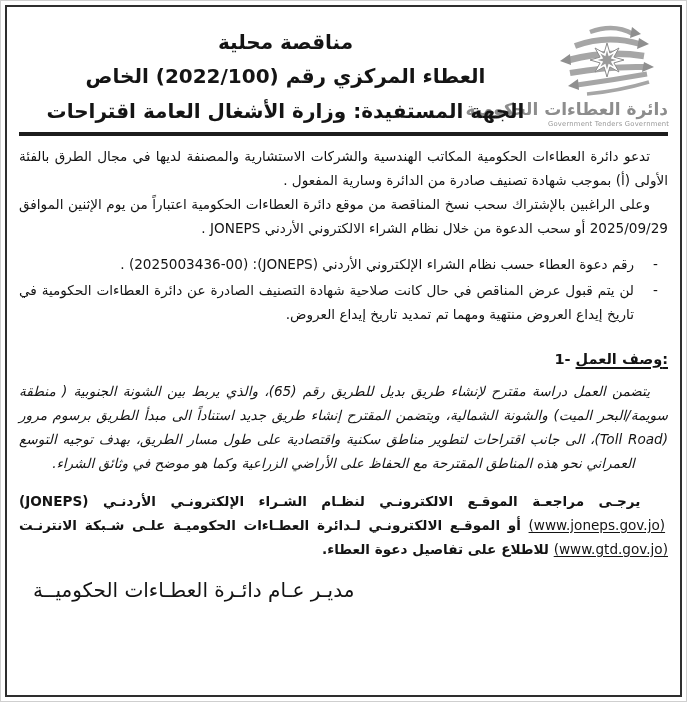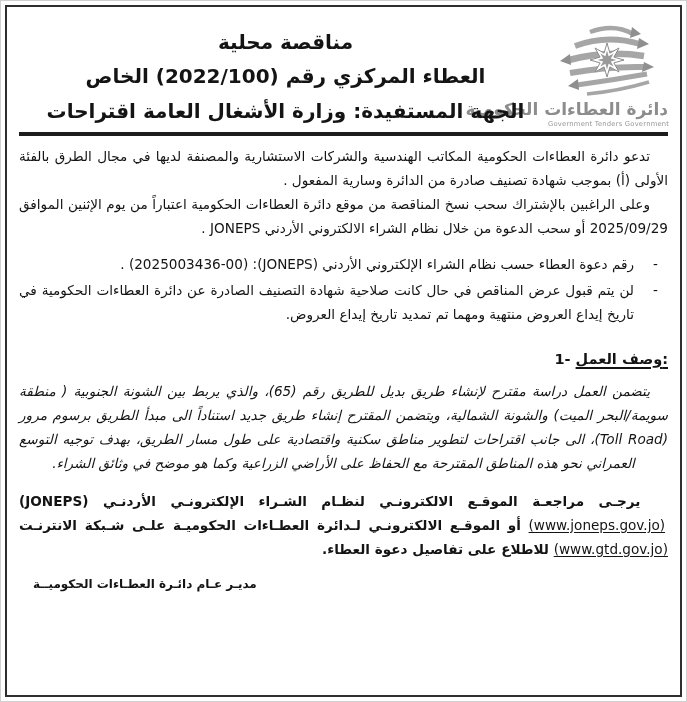--- a/index.html
+++ b/index.html
@@ -28,21 +28,21 @@
   .note { position:relative; padding-right:34px; text-align:justify; }
   .note + .note { margin-top:2px; }
   .note-dash { position:absolute; right:10px; top:0; }
   .work-heading { margin-top:20px; font-size:14.5px; font-weight:bold; }
   .work-heading .num-wrap { direction:ltr; unicode-bidi:isolate; display:inline-block; }
   .work-heading .u { text-decoration:underline; text-decoration-thickness:1.5px; text-underline-offset:3px; }
   .work-body { margin-top:8px; text-indent:18px; text-align:justify; text-align-last:center;font-style:italic; }
   .websites { margin-top:14px; font-weight:bold; text-indent:18px; text-align:justify; }
   .url { direction:ltr; unicode-bidi:isolate; text-decoration:underline; text-underline-offset:2px; font-weight:normal; }
   .signature { margin-top:10px; text-align:left; }
-  .sig-block { display:inline-block; direction:rtl; text-align:center; font-weight:bold; font-size:12px; line-height:1.85; margin-left:14px; }
+  .sig-block { display:inline-block; direction:rtl; text-align:center; font-weight:normal; font-size:20px; line-height:1.85; margin-left:14px; }
 </style>
 </head>
 <body>
 
 <div class="sheet">
   <div class="page">
 
     <div class="header">
       <div class="logo">
         <span>

